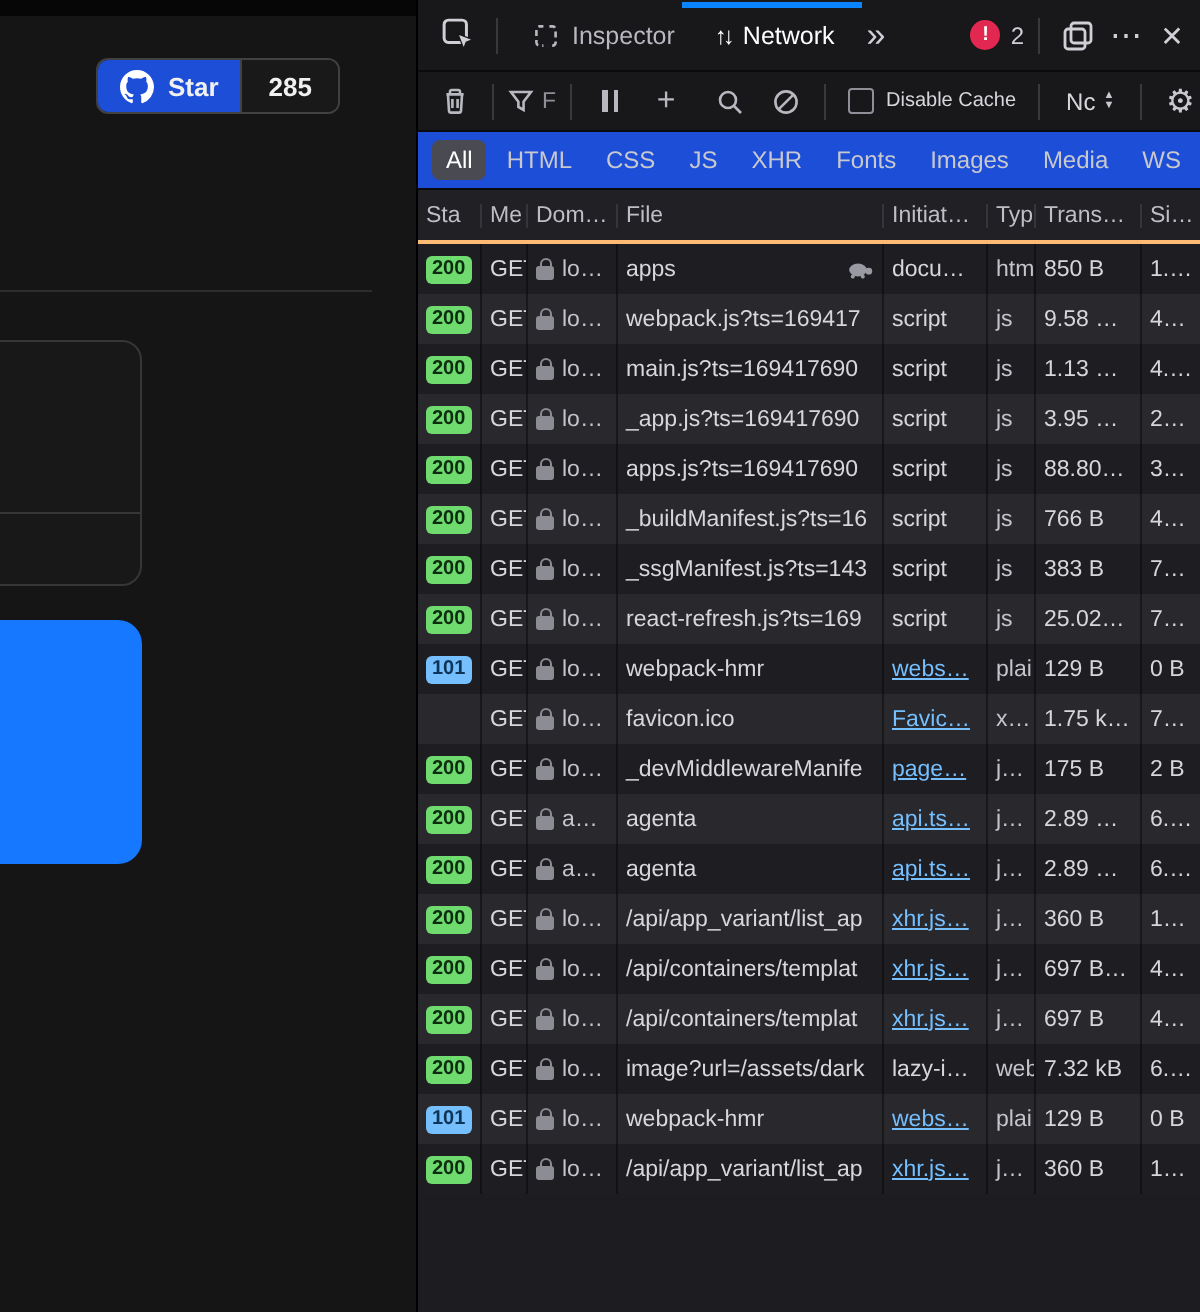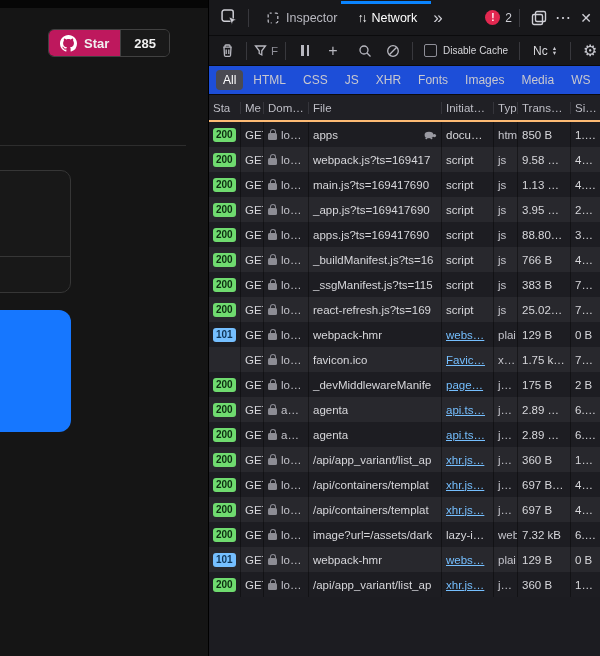--- a/index.html
+++ b/index.html
@@ -8,21 +8,21 @@
     font-family:"Liberation Sans", sans-serif;
     background:#141414;
     display:flex;
     color:#d7d7db;
   }
 
   
   .page { position:relative; width:208px; height:656px; background:#151515; flex:none; overflow:hidden; }
   .page-topstrip { height:8px; background:#060606; }
   .star-btn { position:absolute; left:48px; top:29px; height:28px; display:flex; border:1px solid #414141; border-radius:6px; overflow:hidden; cursor:pointer; }
-  .star-left { display:flex; align-items:center; gap:7px; background:#be185d; padding:0 11px; color:#f0f0f0; font-size:13px; font-weight:600;text-align:right; }
+  .star-left { display:flex; align-items:center; gap:7px; background:#1d4ed8; padding:0 11px; color:#f0f0f0; font-size:13px; font-weight:600;text-align:right; }
   .star-right { display:flex; align-items:center; background:#191919; padding:0 13px; color:#f0f0f0; font-size:13px; font-weight:600; border-left:1px solid #414141; }
   .gh-icon { width:17px; height:17px; fill:#ffffff; display:block; }
   .page-divider { position:absolute; top:145px; left:0; width:186px; height:1px; background:#2d2d2d; }
   .page-card { position:absolute; left:-16px; top:170px; width:87px; height:123px; border:1px solid #363636; border-radius:10px; background:#181818; }
   .page-card-divider { position:absolute; left:0; right:0; top:85px; height:1px; background:#363636; }
   .blue-btn { position:absolute; left:-16px; top:310px; width:87px; height:122px; border-radius:12px; border:none; cursor:pointer; }
 
   
   .dt { width:392px; height:656px; background:#1c1c21; border-left:1px solid #000; display:flex; flex-direction:column; flex:none; position:relative; }
 
@@ -357,21 +357,21 @@
   <div class="row odd">
     <span class="td w0 c-status">
             <span class="badge ok">200</span>
           </span>
     <span class="td w1 c-method">GET</span>
     <span class="td w2">
             <span class="lock"></span>
             <span class="c-domain-text">lo…</span>
           </span>
     <span class="td w3">
-            <span class="c-file-text">_ssgManifest.js?ts=115</span>
+            <span class="c-file-text">_ssgManifest.js?ts=143</span>
           </span>
     <span class="td w4">
             <span class="c-initiator-text">script</span>
           </span>
     <span class="td w5 c-type">js</span>
     <span class="td w6 c-transferred">383 B</span>
     <span class="td w7 c-size">7…</span>
   </div>
 
   <div class="row even">

